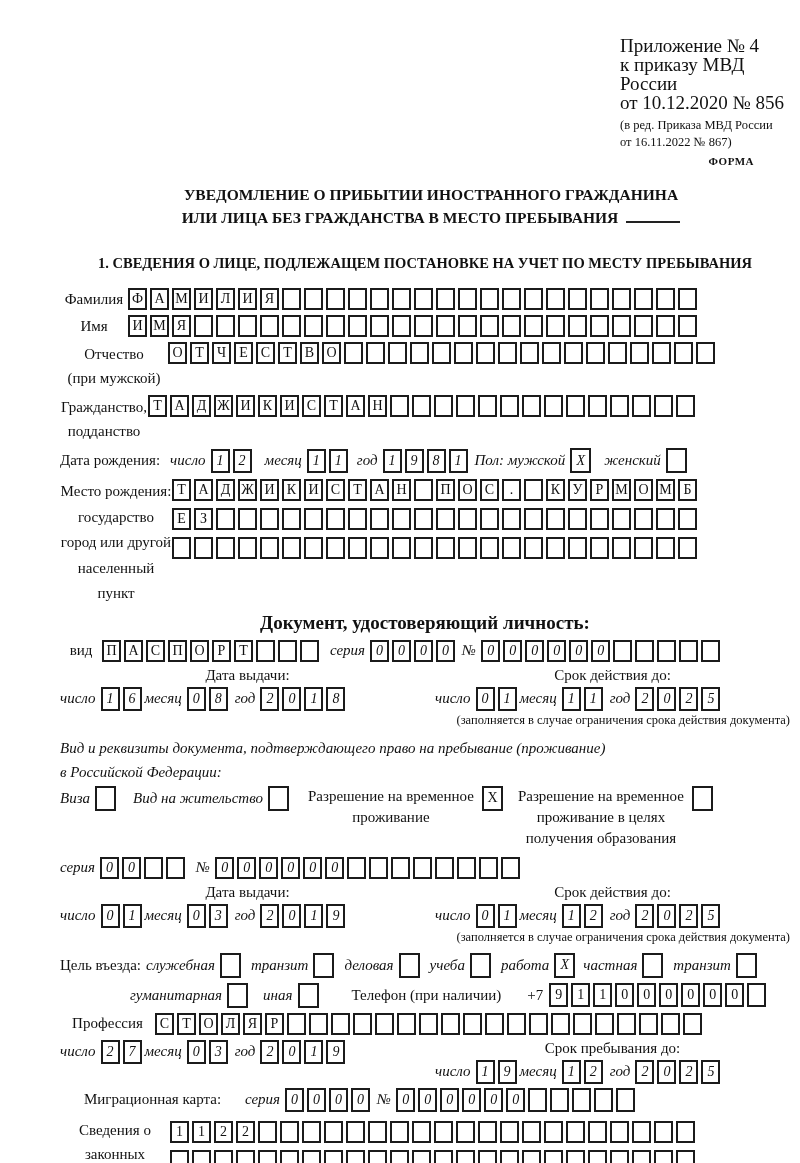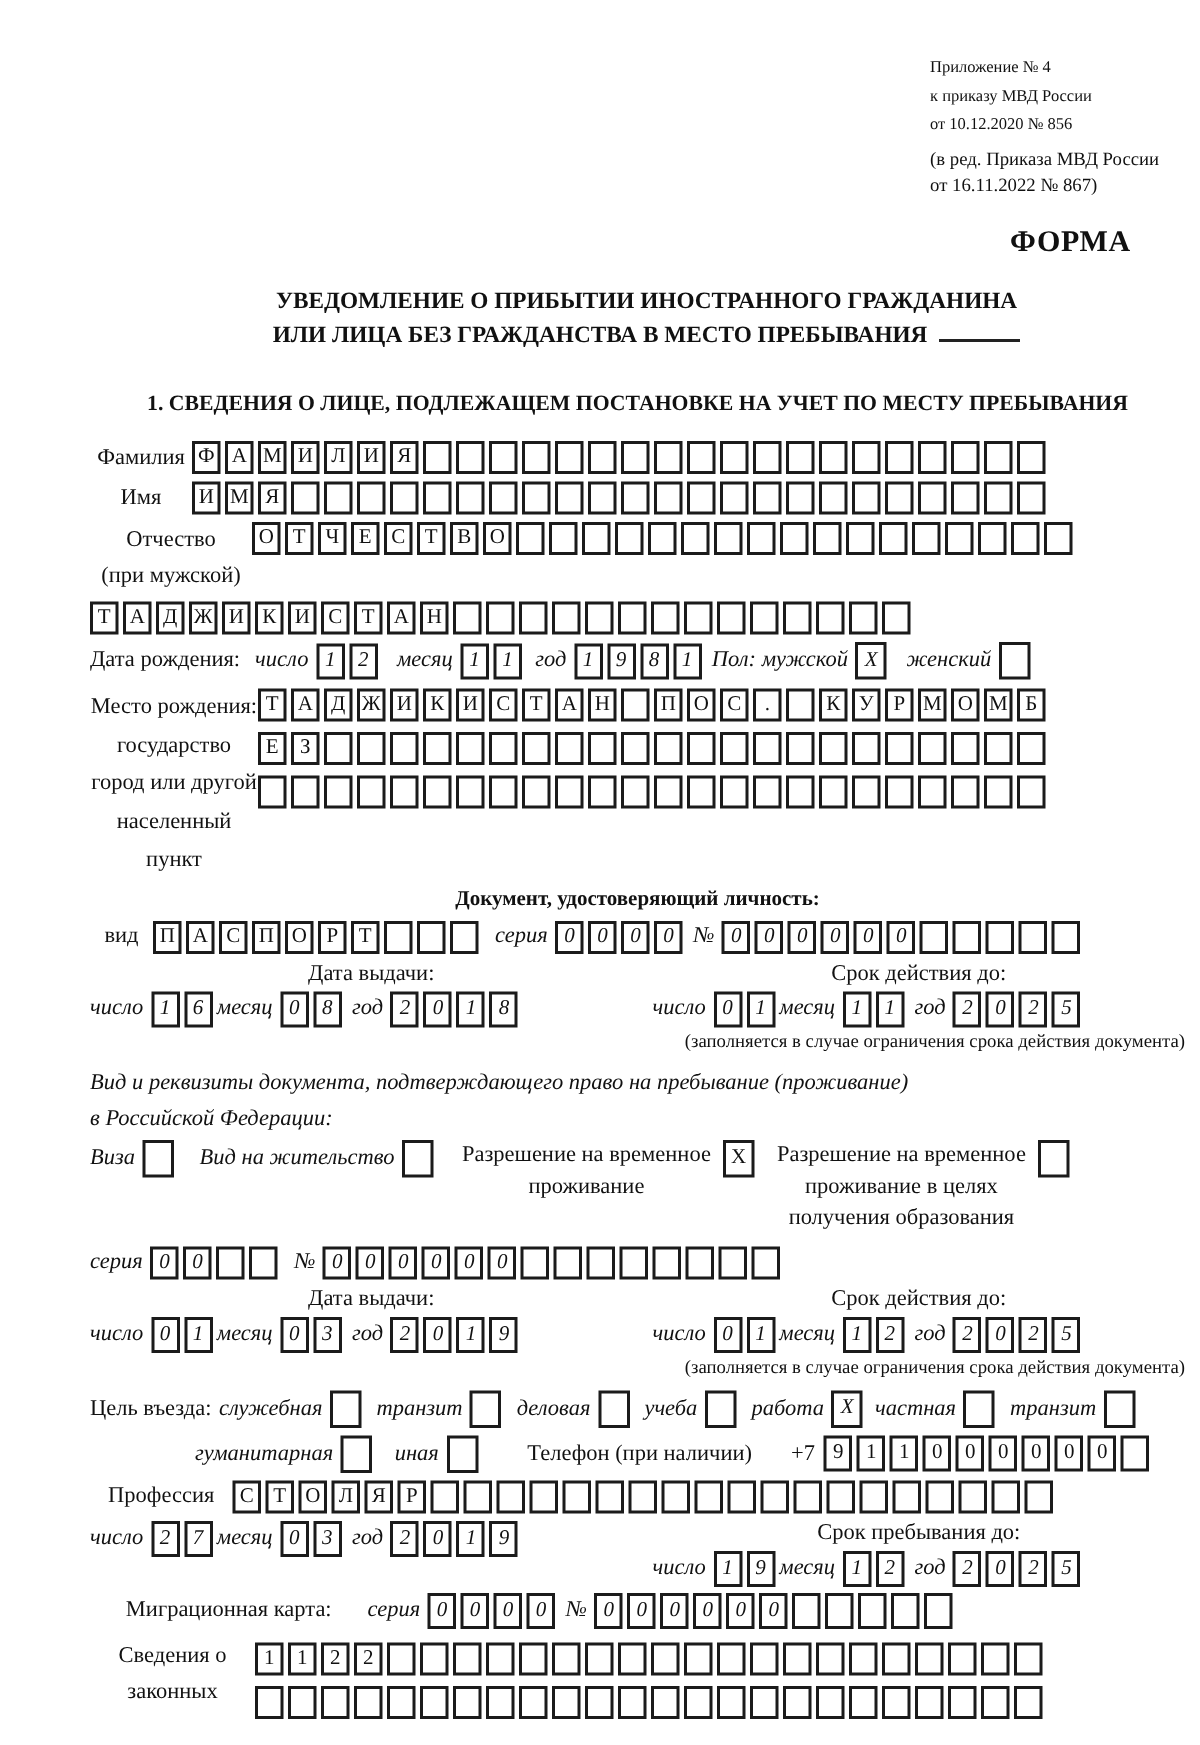--- a/index.html
+++ b/index.html
@@ -5,23 +5,23 @@
   * { box-sizing: border-box; margin: 0; padding: 0; }
   html, body { background: #ffffff; }
   body {
     width: 800px; height: 1163px; overflow: hidden;
     font-family: "Liberation Serif", "DejaVu Serif", serif;
     color: #111; font-size: 15px;
   }
   .page { width: 800px; height: 1163px; padding: 36px 10px 10px 60px; position: relative; }
 
   
-  .appendix { margin-left: 560px; width: 180px; font-size: 11px; line-height: 19px; }
+  .appendix { margin-left: 560px; width: 180px; font-size: 19px; line-height: 19px; }
   .revision { margin-left: 560px; width: 190px; font-size: 12.5px; line-height: 17px; margin-top: 5px; }
-  .forma { text-align: right; font-weight: bold; font-size: 20px; margin: 18px 36px 0 0; letter-spacing: .5px; }
+  .forma { text-align: right; font-weight: bold; font-size: 11px; margin: 4px 36px 0 0; letter-spacing: .5px; }
 
   
   .title { text-align: center; font-weight: bold; font-size: 15.5px; line-height: 23px; margin: 16px 0 0 12px; }
   .blank { display: inline-block; width: 54px; border-bottom: 2px solid #222; height: 13px; margin-left: 8px; }
   .section-heading { text-align: center; font-weight: bold; font-size: 14.5px; margin: 26px 0 0 0; }
 
   .form-area { margin-top: 16px; }
   .row { display: flex; align-items: center; margin-bottom: 5px; }
   .row.top { align-items: flex-start; }
   .lbl { flex: none; text-align: center; }
@@ -39,21 +39,21 @@
   .df { display: flex; align-items: center; font-style: italic; }
   .df .t { margin: 0 5px 0 0; }
   .mt { margin-left: 10px; }
 
   .dates-row { display: flex; margin-bottom: 4px; }
   .dates-col { }
   .dates-col .hdr { text-align: center; margin-bottom: 3px; }
   .dates-col.left { width: 375px; }
   .dates-col.right { width: 355px; }
   .small-note { font-size: 12.5px; text-align: right; margin: 2px 0 4px 0; }
-  .doc-heading { text-align: center; font-weight: bold; font-size: 14px; margin: 4px 0 6px 0; }
+  .doc-heading { text-align: center; font-weight: bold; font-size: 19px; margin: 4px 0 6px 0; }
 
   .mp-labels { width: 112px; flex: none; line-height: 25.5px; }
   .mp-rows .cells { margin-bottom: 7px; }
 
   .opt-label { text-align: center; line-height: 21px; }
   .intro-line { line-height: 24px; font-style: italic; }
 </style>
 </head>
 <body>
 
@@ -171,20 +171,24 @@
           <span class="cell"></span>
           <span class="cell"></span>
           <span class="cell"></span>
           <span class="cell"></span>
           <span class="cell"></span>
           <span class="cell"></span>
         </span>
     </div>
 
     <div class="row top">
+      <span class="lbl lbl2" style="width:88px">
+        <span>Гражданство,</span><br>
+        <span>подданство</span>
+      </span>
       <span class="cells">
           <span class="cell">Т</span>
           <span class="cell">А</span>
           <span class="cell">Д</span>
           <span class="cell">Ж</span>
           <span class="cell">И</span>
           <span class="cell">К</span>
           <span class="cell">И</span>
           <span class="cell">С</span>
           <span class="cell">Т</span>

